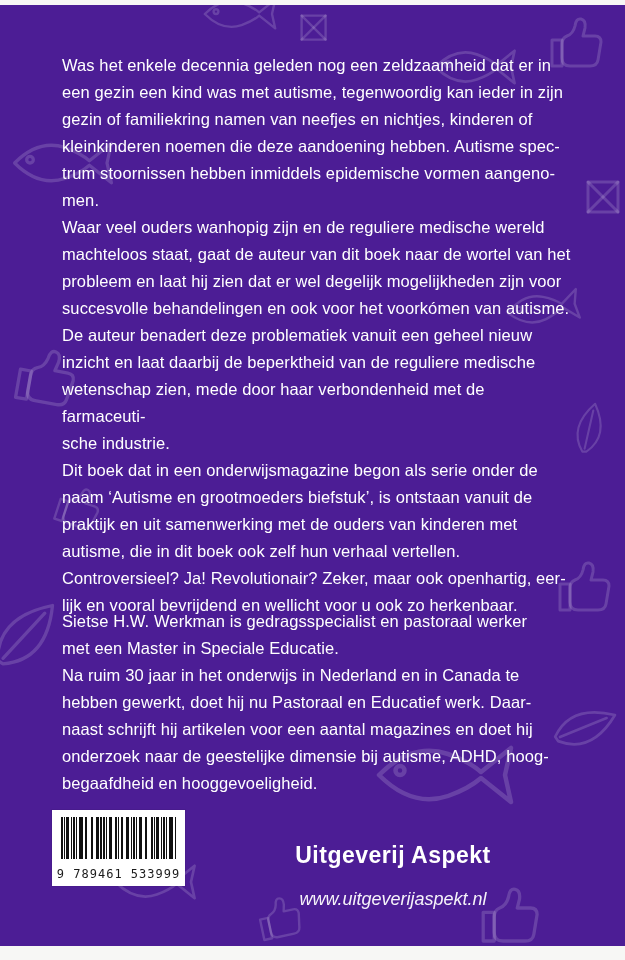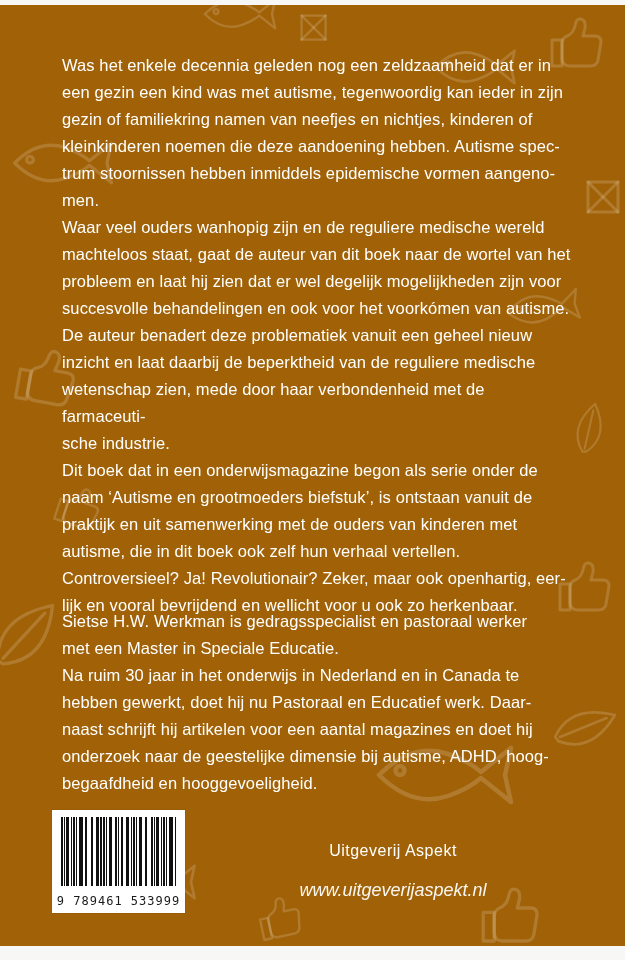--- a/index.html
+++ b/index.html
@@ -1,20 +1,20 @@
 <!DOCTYPE html>
 <html><head>
 <meta charset="utf-8">
 <style>
   html,body{margin:0;padding:0;background:#222;}
   .page{
     position:relative;
     width:625px;height:960px;
     margin:0 auto;
-    background:#a16207;
+    background:#4c1d95;
     overflow:hidden;
     font-family:"Liberation Sans", sans-serif;
   }
   .doodles{
     position:absolute;inset:0;
     pointer-events:none;
   }
   .doodles path,.doodles rect,.doodles circle,.doodles line{
     fill:none;
     stroke:rgba(255,255,255,0.16);
@@ -42,21 +42,21 @@
     left:62px;top:608px;width:510px;
     color:#ffffff;
     font-size:16.5px;
     line-height:27px;
     white-space:pre-line;
     letter-spacing:0.1px;
   }
   .barcode-box{
     position:absolute;
     left:52px;top:810px;
-    width:133px;height:103px;
+    width:133px;height:76px;
     background:#ffffff;
     box-shadow:0 0 0 1px rgba(0,0,0,0.05);
   }
   .barcode-bars{
     position:absolute;
     left:9px;right:9px;top:7px;bottom:27px;
     background:
       repeating-linear-gradient(90deg, #111 0px 2px, rgba(0,0,0,0) 2px 6px),
       repeating-linear-gradient(90deg, #111 0px 1px, rgba(0,0,0,0) 1px 5px),
       repeating-linear-gradient(90deg, rgba(0,0,0,0) 0px 3px, #111 3px 4px, rgba(0,0,0,0) 4px 9px);
@@ -71,22 +71,23 @@
     letter-spacing:1px;
     white-space:nowrap;
   }
   .publisher{
     position:absolute;
     left:268px;top:842px;width:250px;
     text-align:center;
     color:#ffffff;
   }
   .publisher-name{
-    font-size:16px;
+    font-size:23px;
     letter-spacing:0.5px;
+    font-weight:bold;
   }
   .publisher-url{
     margin-top:20px;
     font-size:18px;
     font-style:italic;
     color:rgba(255,255,255,0.95);
   }
 </style>
 </head>
 <body>

